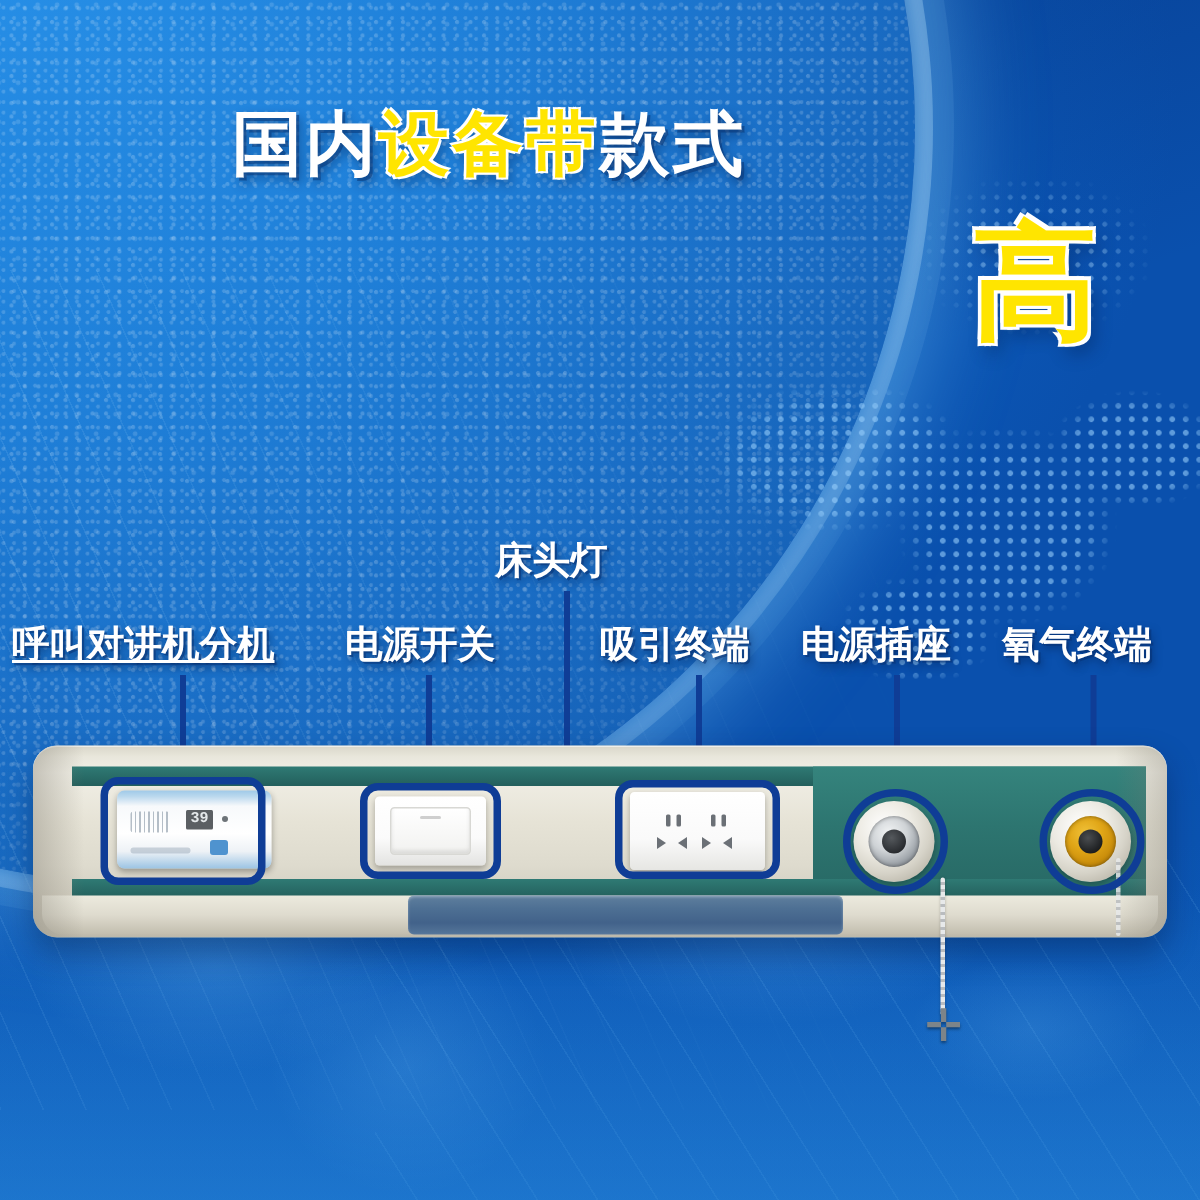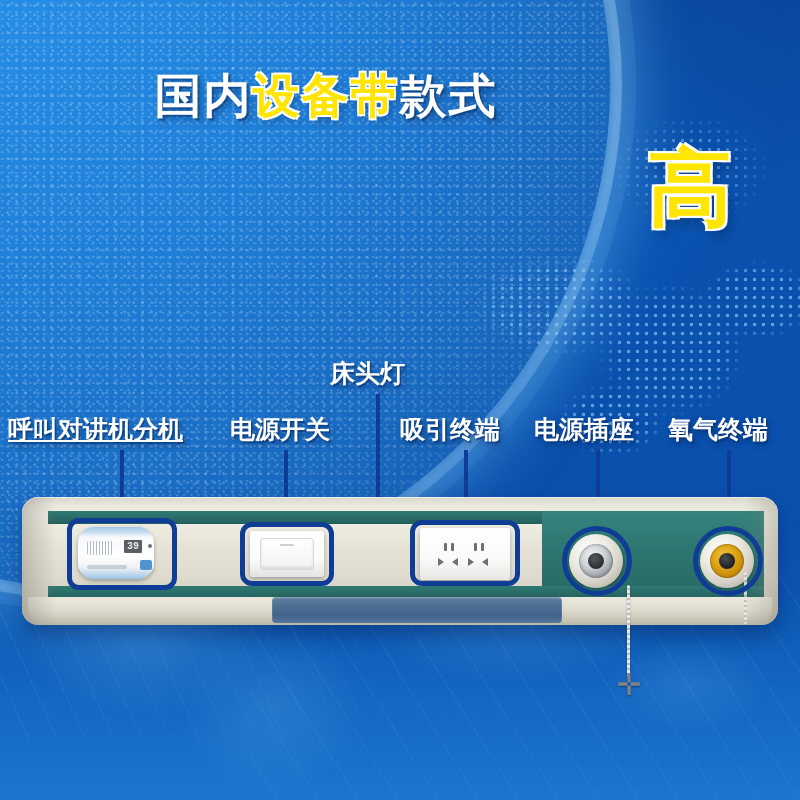--- a/index.html
+++ b/index.html
@@ -260,22 +260,22 @@
   }
   .hl-circle {
     position:absolute;
     border:5px solid #0f3d96;
     border-radius:50%;
   }
 
   
   .intercom {
     position:absolute; left:78px; top:527px;
-    width:76px; height:52px;
-    border-radius:16px;
+    width:103px; height:52px;
+    border-radius:5px;
     background:linear-gradient(180deg,#9fc9e8 0%, #bcd9ee 8%, #f7f9fb 20%, #ffffff 55%, #eef2f6 78%, #9cc4e4 100%);
     box-shadow:0 2px 4px rgba(0,0,0,.30);
   }
   .ic-speaker {
     position:absolute; left:9px; top:14px; width:26px; height:14px;
     background-image:
       repeating-linear-gradient(90deg, rgba(90,110,130,.55) 0 1px, transparent 1px 3px);
     border-radius:2px;
     opacity:.8;
   }

